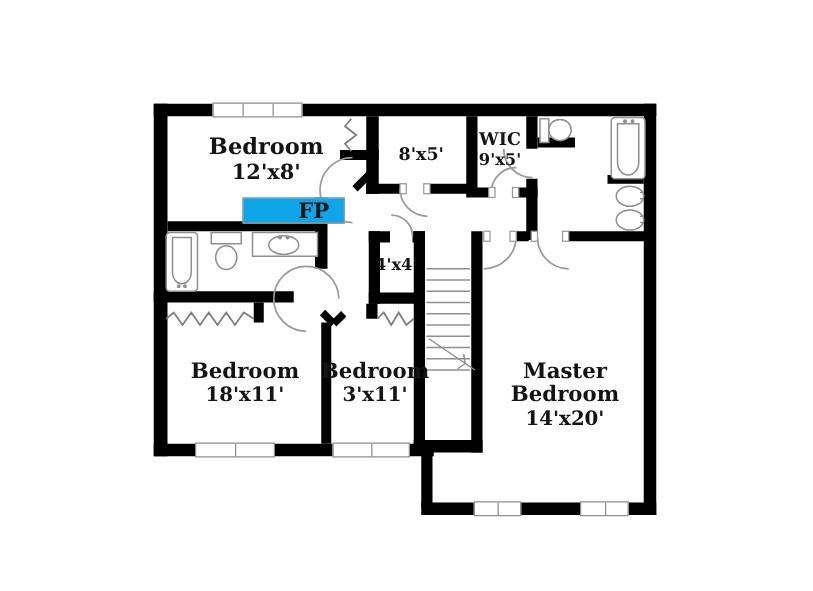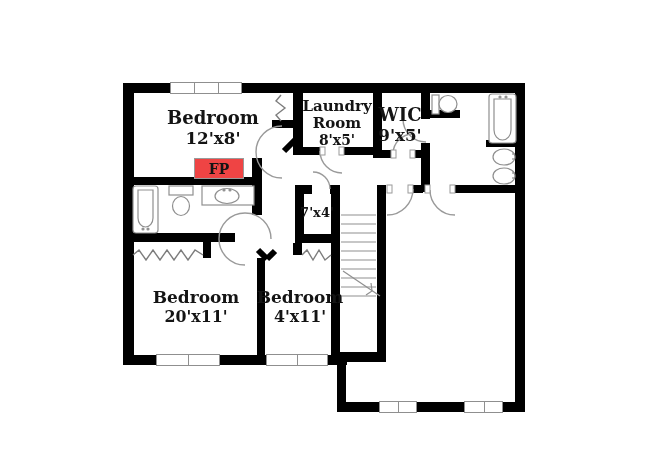--- a/index.html
+++ b/index.html
@@ -4,22 +4,22 @@
 <style>
   html,body{margin:0;padding:0;background:#ffffff;}
   #canvas{position:relative;width:650px;height:473px;background:#ffffff;overflow:hidden;
           font-family:"DejaVu Serif","Liberation Serif",serif;}
   .wall{position:absolute;background:#000000;}
   .window{position:absolute;background:#ffffff;border:1px solid #8f8f8f;box-sizing:border-box;z-index:4;}
   .mull{position:absolute;top:0;bottom:0;width:1px;background:#8f8f8f;}
   .lbl{position:absolute;font-weight:bold;color:#141414;text-align:center;line-height:1.12;z-index:6;}
   .dims{font-size:0.93em;}
   .fp-box{position:absolute;left:194px;top:158px;width:48px;height:19px;border:1px solid #9a9a9a;
-          background:#ef4444;z-index:5;display:flex;align-items:center;justify-content:center;
-          font-weight:bold;font-size:14px;color:#141414;}
+          background:#0ea5e9;z-index:5;display:flex;align-items:center;justify-content:center;
+          font-weight:bold;font-size:17px;color:#141414;padding-left:32px;}
   svg.overlay{position:absolute;left:0;top:0;z-index:3;}
   .walls{z-index:2;}
 </style>
 </head>
 <body>
 
 <div id="canvas">
 
   <div class="walls">
 
@@ -180,37 +180,41 @@
   <div class="fp-box">
     <span>FP</span>
   </div>
 
   <div class="lbl" style="left:150px;top:108px;width:126px;font-size:18px">
     <span>Bedroom</span><br>
     <span class="dims">12'x8'</span>
   </div>
 
   <div class="lbl" style="left:294px;top:98px;width:86px;font-size:15px">
-    <span>Laundry Room</span><br>
+    <br>
     <span class="dims">8'x5'</span>
   </div>
 
-  <div class="lbl" style="left:374px;top:105px;width:52px;font-size:18px">
+  <div class="lbl" style="left:374px;top:105px;width:52px;font-size:14px">
     <span>WIC</span><br>
     <span class="dims">9'x5'</span>
   </div>
 
   <div class="lbl" style="left:296px;top:205px;width:42px;font-size:14px">
-    <span class="dims">7'x4'</span>
+    <span class="dims">4'x4'</span>
   </div>
 
   <div class="lbl" style="left:133px;top:288px;width:126px;font-size:17px">
     <span>Bedroom</span><br>
-    <span class="dims">20'x11'</span>
+    <span class="dims">18'x11'</span>
   </div>
 
   <div class="lbl" style="left:255px;top:288px;width:90px;font-size:17px">
     <span>Bedroom</span><br>
-    <span class="dims">4'x11'</span>
-  </div>
-
+    <span class="dims">3'x11'</span>
+  </div>
+
+  <div class="lbl" style="left:394px;top:288px;width:116px;font-size:17px">
+    <span>Master Bedroom</span><br>
+    <span class="dims">14'x20'</span>
+  </div>
 
 </div>
 
 </body></html>

